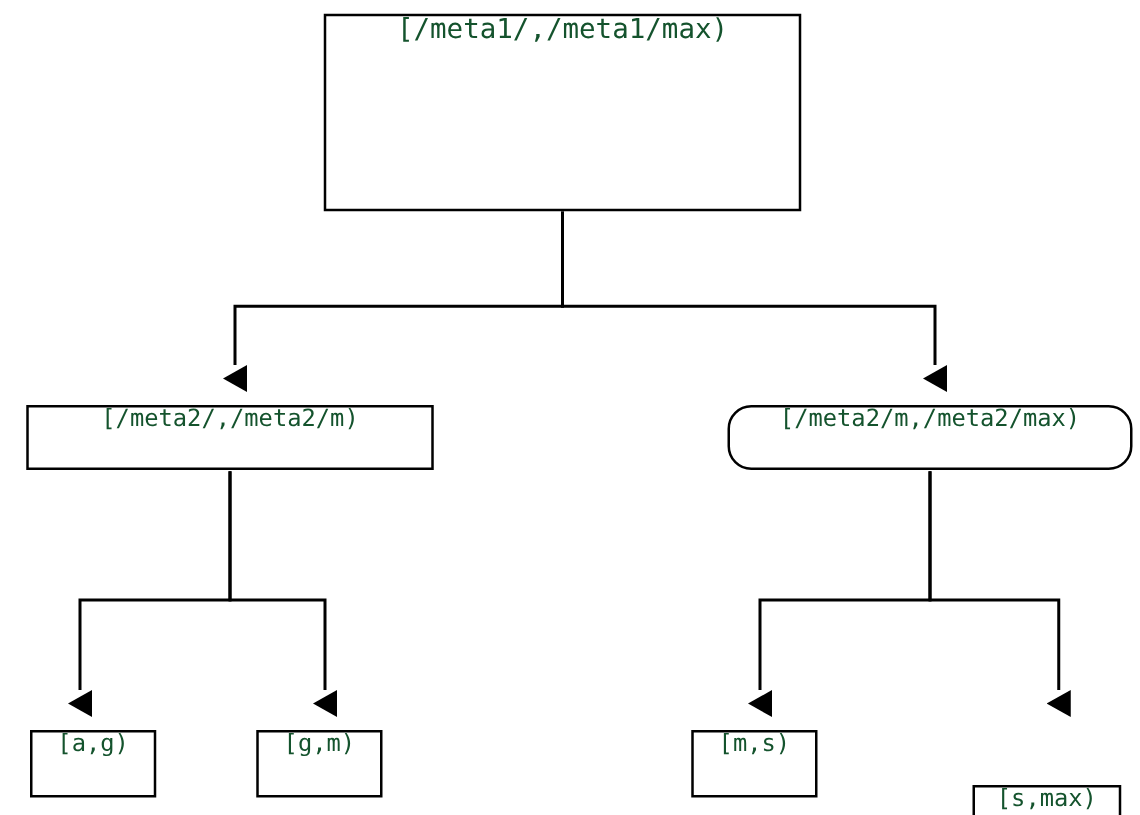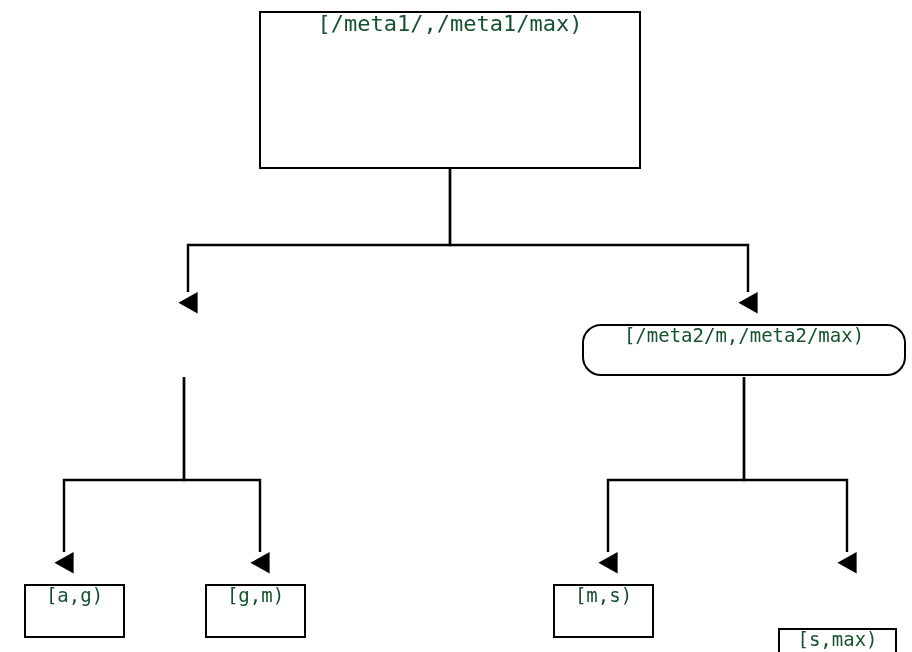--- a/index.html
+++ b/index.html
@@ -103,20 +103,23 @@
     </g>
     <g>
       <path d="M 744 377 L 744 480 L 847 480 L 847 552" fill="none" stroke="#000000" stroke-width="2.4" marker-end="url(#arrowhead)"></path>
     </g>
   </svg>
 
   <div class="node node-root">
     <span class="node-label">[/meta1/,/meta1/max)</span>
   </div>
 
+  <div class="node node-mid-left">
+    <span class="node-label">[/meta2/,/meta2/m)</span>
+  </div>
 
   <div class="node node-mid-right">
     <span class="node-label">[/meta2/m,/meta2/max)</span>
   </div>
 
   <div class="node node-leaf node-leaf-ag">
     <span class="node-label">[a,g)</span>
   </div>
 
   <div class="node node-leaf node-leaf-gm">

